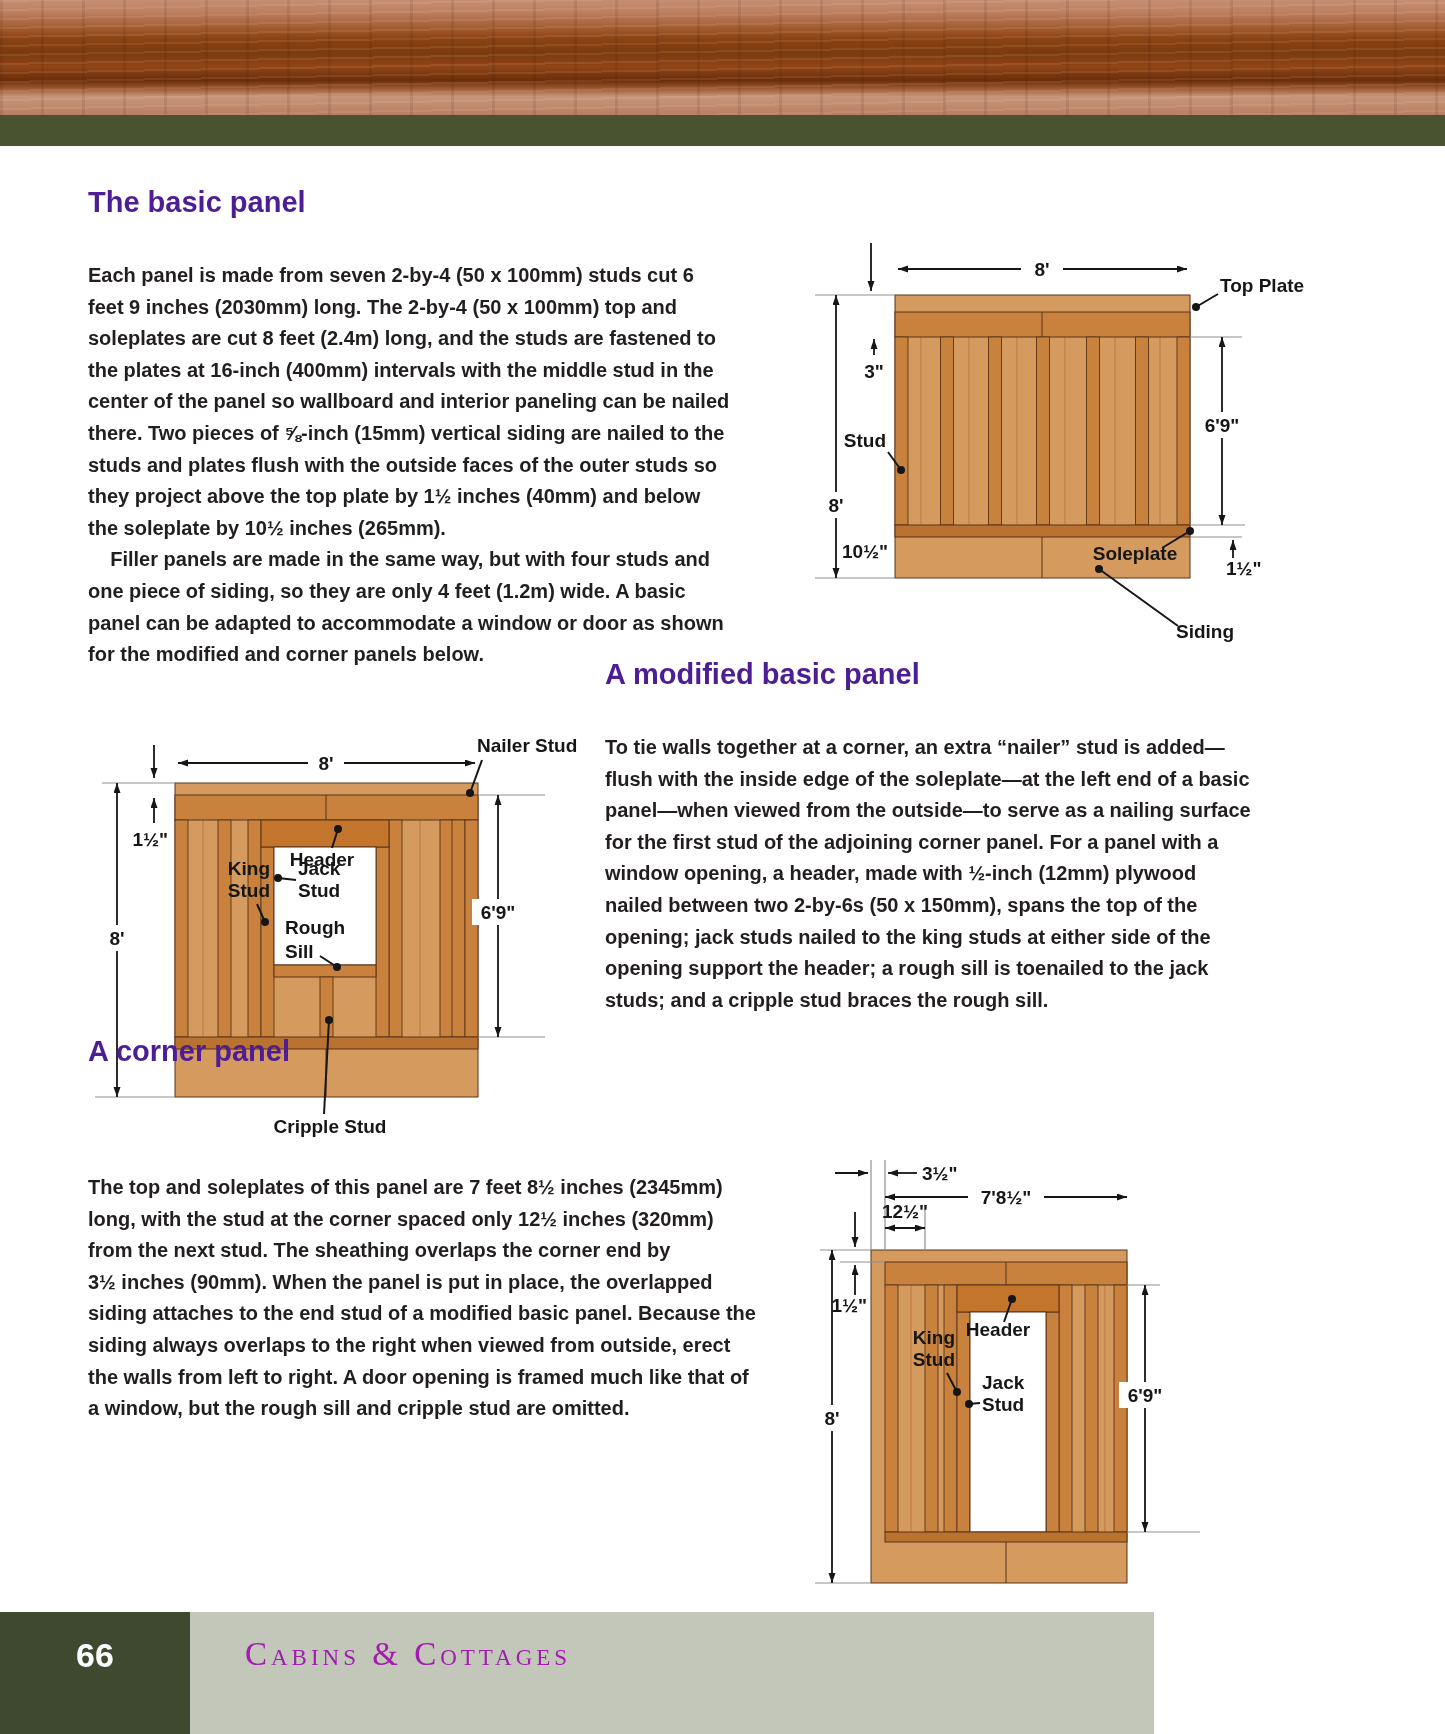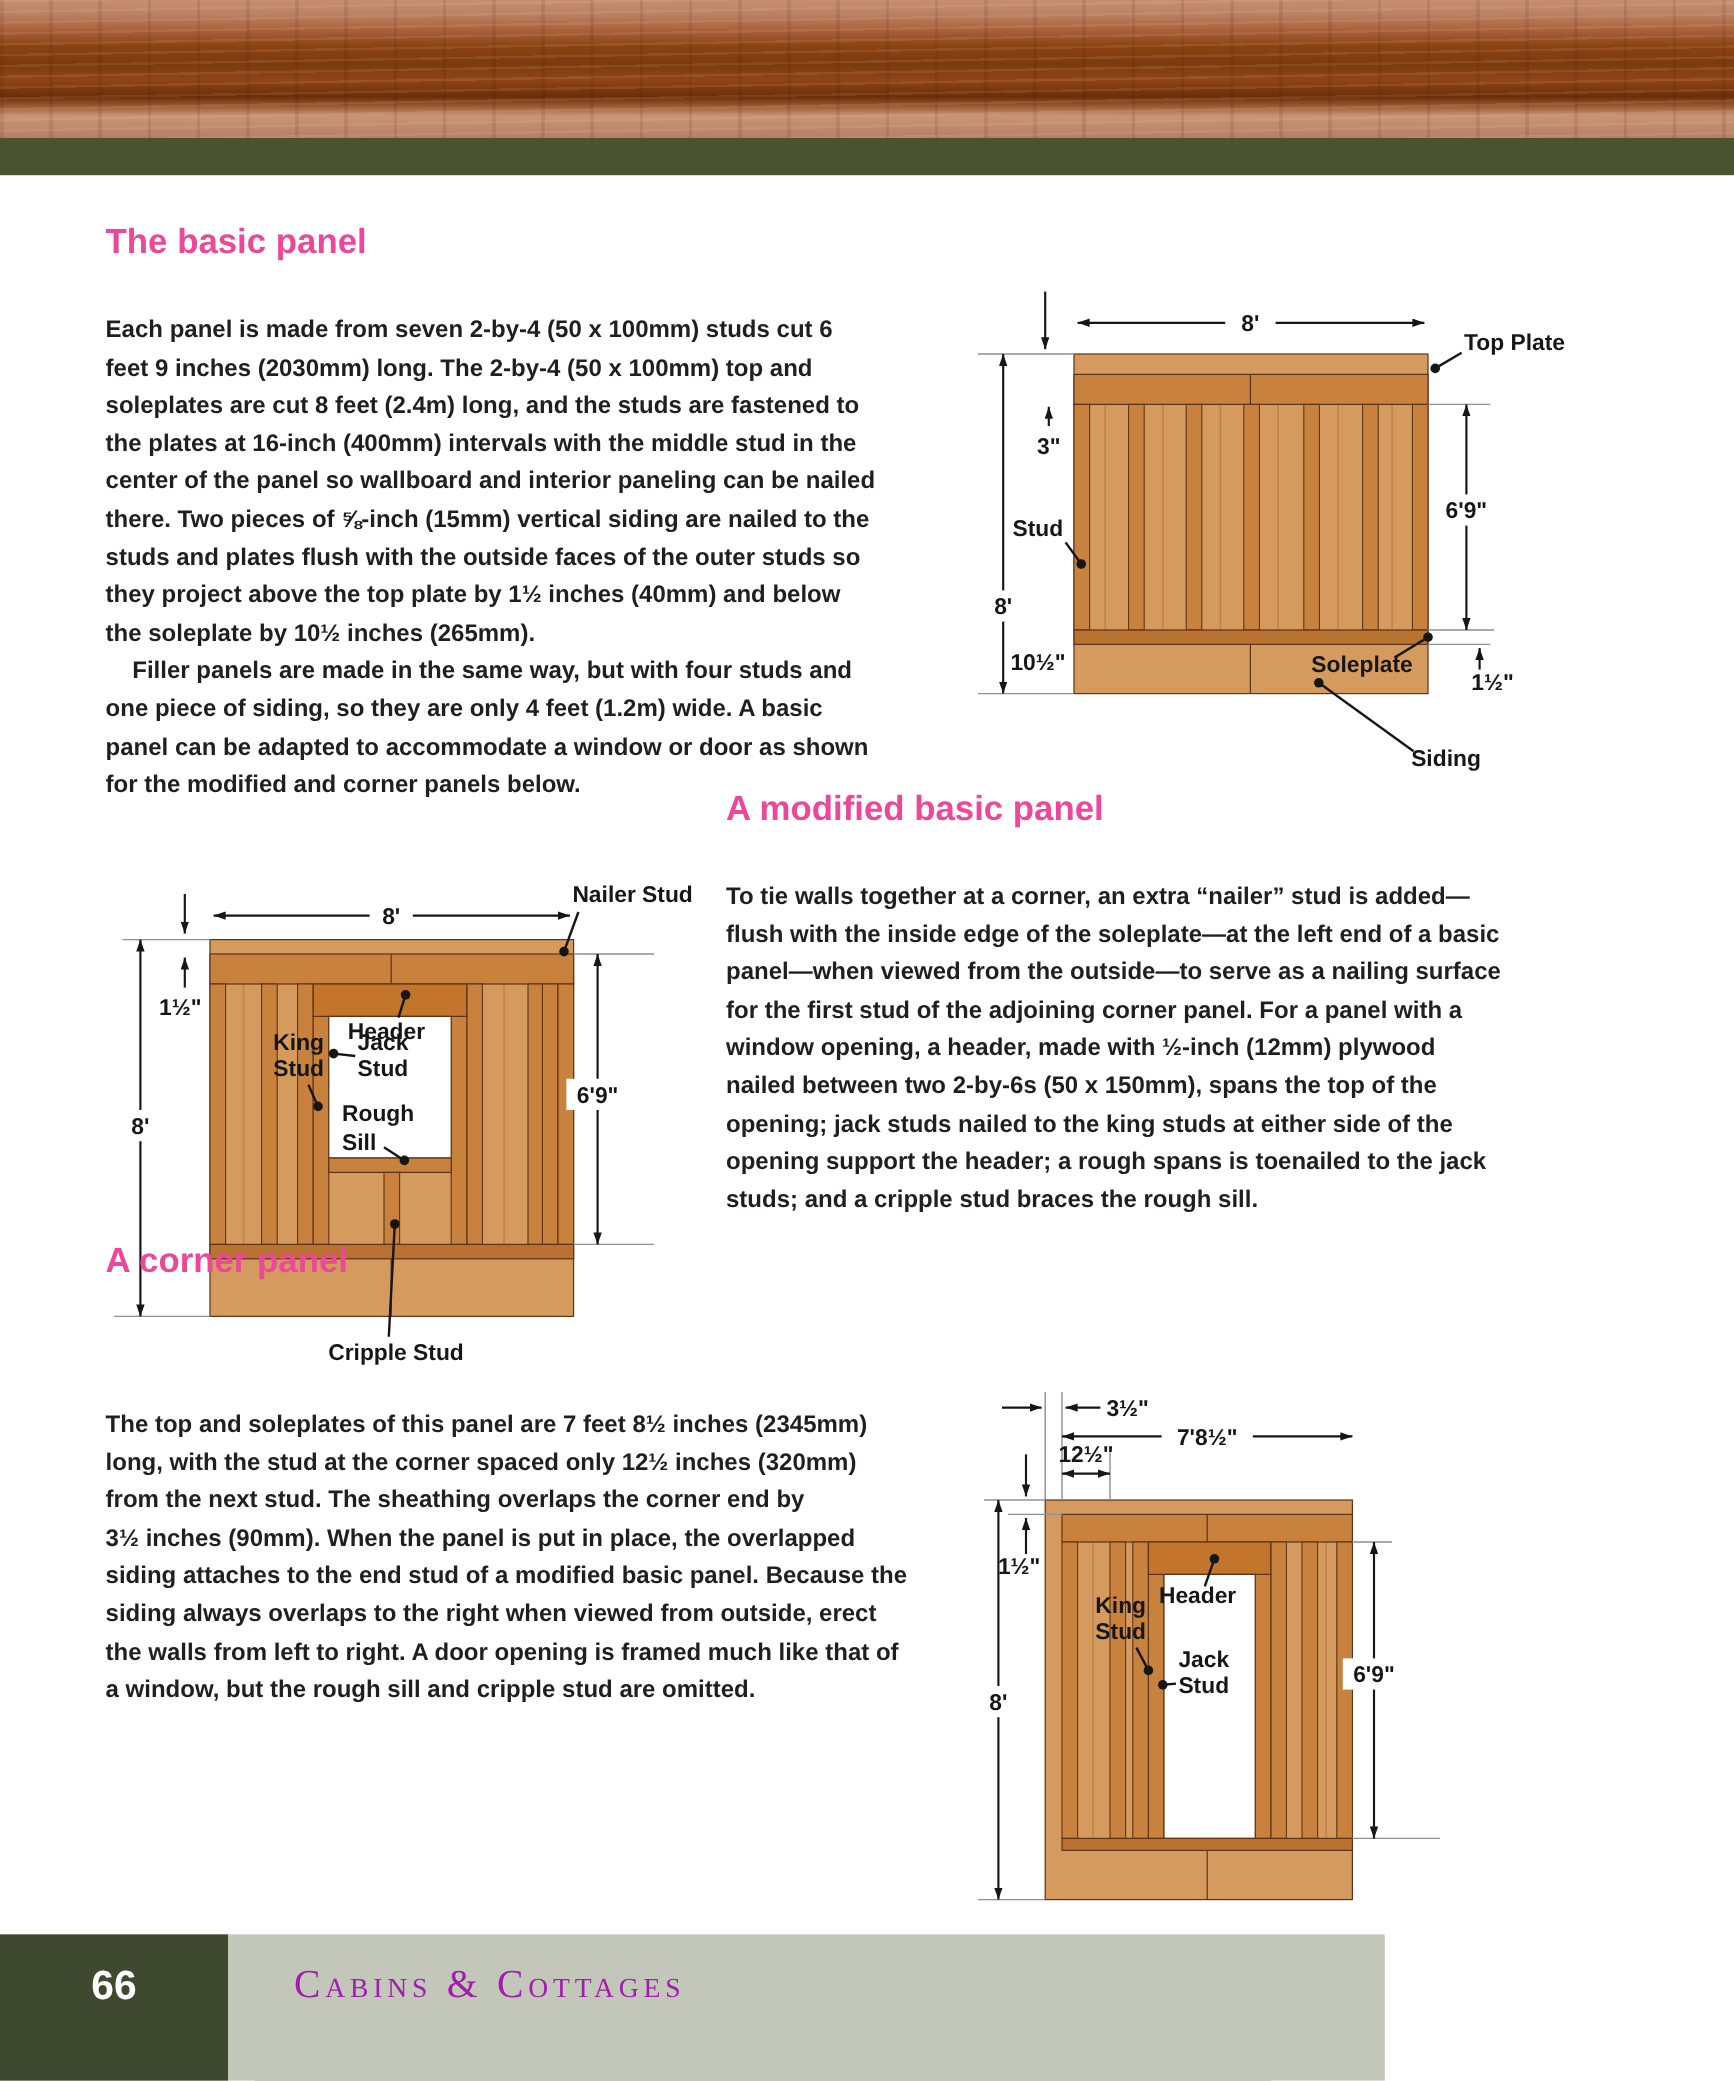--- a/index.html
+++ b/index.html
@@ -8,21 +8,21 @@
   .abs{position:absolute;}
   
   .woodband{left:0;top:0;width:1445px;height:115px;
     background:
       repeating-linear-gradient(90deg, rgba(60,20,0,0.10) 0 3px, rgba(0,0,0,0) 3px 41px),
       repeating-linear-gradient(179deg, rgba(255,214,180,0.10) 0 2px, rgba(0,0,0,0) 2px 9px),
       linear-gradient(180deg,#c68f72 0%,#bd8163 10%,#a8623a 22%,#8a4212 34%,#7c3a10 46%,
                       #8f4517 58%,#6b2e08 70%,#9a5a33 77%,#c79579 84%,#c08a6d 92%,#b87f62 100%);}
   .greenstrip{left:0;top:115px;width:1445px;height:31px;background:#4a5330;}
   
-  .headline{font-weight:700;font-size:29px;color:#ec4899;letter-spacing:0;}
+  .headline{font-weight:700;font-size:29px;color:#4c1d95;letter-spacing:0;}
   .bodycol{font-weight:700;font-size:20px;line-height:31.6px;color:#221e1f;margin-top:32px;}
   .bodycol div{white-space:nowrap;}
   
   svg text{font:700 19px "Liberation Sans", sans-serif;fill:#161616;}
   
   .footer{left:0;top:1612px;width:1154px;height:122px;background:#c3c7ba;}
   .pagebox{position:absolute;left:0;top:0;width:190px;height:122px;background:#3e4930;}
   .pagenum{position:absolute;left:0;top:24px;width:190px;text-align:center;
            color:#fff;font-size:34px;font-weight:700;}
   .booktitle{position:absolute;left:245px;top:24px;
@@ -132,21 +132,21 @@
 
 <div class="abs headline" style="left:605px;top:658px;">A modified basic panel</div>
 <div class="abs bodycol" style="left:605px;top:700px;width:665px;">
   <div>To tie walls together at a corner, an extra “nailer” stud is added—</div>
   <div>flush with the inside edge of the soleplate—at the left end of a basic</div>
   <div>panel—when viewed from the outside—to serve as a nailing surface</div>
   <div>for the first stud of the adjoining corner panel. For a panel with a</div>
   <div>window opening, a header, made with ½-inch (12mm) plywood</div>
   <div>nailed between two 2-by-6s (50 x 150mm), spans the top of the</div>
   <div>opening; jack studs nailed to the king studs at either side of the</div>
-  <div>opening support the header; a rough spans is toenailed to the jack</div>
+  <div>opening support the header; a rough sill is toenailed to the jack</div>
   <div>studs; and a cripple stud braces the rough sill.</div>
 </div>
 
 <svg class="abs" style="left:75px;top:650px;" width="540" height="500" viewBox="0 0 540 500">
   <defs>
     <marker id="ah2" markerWidth="11" markerHeight="8" refX="10" refY="3.5" orient="auto-start-reverse" markerUnits="userSpaceOnUse">
       <path d="M0,0 L10,3.5 L0,7 z" fill="#161616"></path>
     </marker>
   </defs>
   <g>

